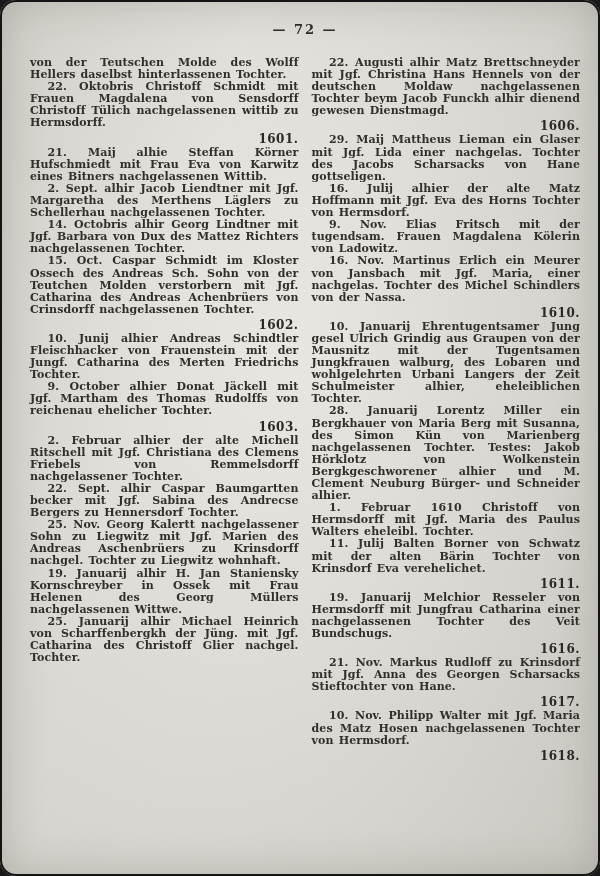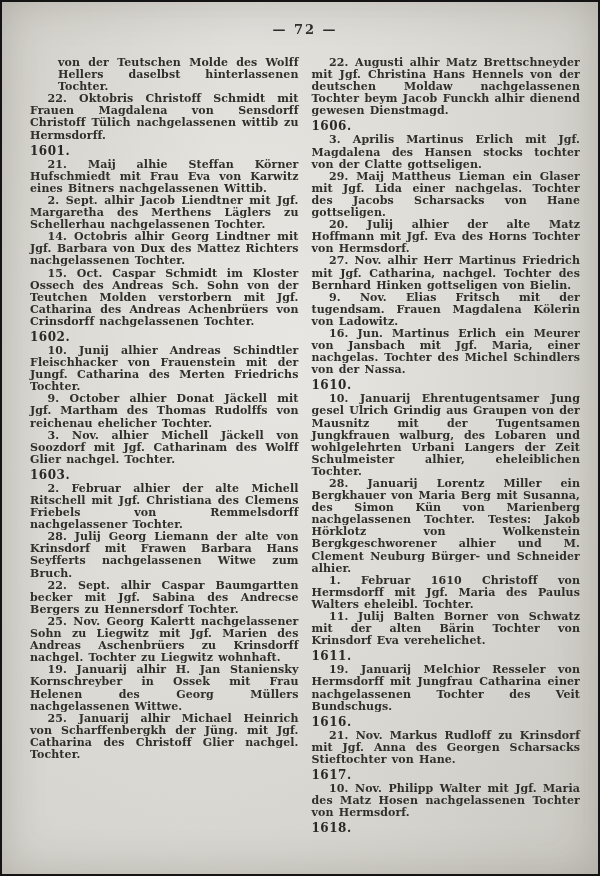--- a/index.html
+++ b/index.html
@@ -10,20 +10,21 @@
     box-sizing: border-box;
     background:
       radial-gradient(ellipse at 50% 40%, rgba(255,255,255,0.25), rgba(0,0,0,0.06) 95%),
       linear-gradient(105deg, rgba(120,110,95,0.07), rgba(0,0,0,0) 30%, rgba(90,85,70,0.08) 90%),
       #e3e1db;
     box-shadow: inset 0 0 0 2px #141414, inset 0 0 46px rgba(55,48,38,0.22);
     padding: 22px 20px 10px 30px;
     font-family: "DejaVu Serif", serif;
     color: #2b2925;
     overflow: hidden;
+    border-radius: 16px;
   }
   .page-number {
     text-align: center;
     font-size: 13px;
     font-weight: 700;
     letter-spacing: 2px;
     margin: 0 0 20px 0;
     color: #2e2c28;
   }
   .columns {
@@ -40,26 +41,26 @@
     font-size: 11px;
     font-weight: 700;
     line-height: 12.1px;
     text-align: justify;
     text-align-last: left;
     text-indent: 1.6em;
     letter-spacing: 0.1px;
     word-spacing: 1.2px;
     color: #312f2a;
   }
-  .entry.cont { text-indent: 0; margin-left: 28px; }
+  .entry.cont { text-indent: 0; }
   .year {
     margin: 2px 0 1px 0;
     font-size: 12px;
     font-weight: 700;
-    text-align: left;
+    text-align: right;
     letter-spacing: 0.5px;
     color: #2b2925;
   }
 </style>
 </head>
 <body>
 
 <div class="scan">
   <div class="page-number">— 72 —</div>
   <div class="columns">
@@ -67,38 +68,34 @@
         <p class="entry cont">von der Teutschen Molde des Wolff Hellers daselbst hinterlassenen Tochter.</p>
         <p class="entry">22. Oktobris Christoff Schmidt mit Frauen Magdalena von Sensdorff Christoff Tülich nachgelassenen wittib zu Hermsdorff.</p>
         <h3 class="year">1601.</h3>
         <p class="entry">21. Maij alhie Steffan Körner Hufschmiedt mit Frau Eva von Karwitz eines Bitners nachgelassenen Wittib.</p>
         <p class="entry">2. Sept. alhir Jacob Liendtner mit Jgf. Margaretha des Merthens Läglers zu Schellerhau nachgelassenen Tochter.</p>
         <p class="entry">14. Octobris alhir Georg Lindtner mit Jgf. Barbara von Dux des Mattez Richters nachgelassenen Tochter.</p>
         <p class="entry">15. Oct. Caspar Schmidt im Kloster Ossech des Andreas Sch. Sohn von der Teutchen Molden verstorbern mit Jgf. Catharina des Andreas Achenbrüers von Crinsdorff nachgelassenen Tochter.</p>
         <h3 class="year">1602.</h3>
         <p class="entry">10. Junij alhier Andreas Schindtler Fleischhacker von Frauenstein mit der Jungf. Catharina des Merten Friedrichs Tochter.</p>
         <p class="entry">9. October alhier Donat Jäckell mit Jgf. Martham des Thomas Rudolffs von reichenau ehelicher Tochter.</p>
-        <p class="entry">3. Nov. alhier Michell Jäckell von Soozdorf mit Jgf. Catharinam des Wolff Glier nachgel. Tochter.</p>
         <h3 class="year">1603.</h3>
         <p class="entry">2. Februar alhier der alte Michell Ritschell mit Jgf. Christiana des Clemens Friebels von Remmelsdorff nachgelassener Tochter.</p>
-        <p class="entry">28. Julij Georg Liemann der alte von Krinsdorf mit Frawen Barbara Hans Seyfferts nachgelassenen Witwe zum Bruch.</p>
         <p class="entry">22. Sept. alhir Caspar Baumgartten becker mit Jgf. Sabina des Andrecse Bergers zu Hennersdorf Tochter.</p>
         <p class="entry">25. Nov. Georg Kalertt nachgelassener Sohn zu Liegwitz mit Jgf. Marien des Andreas Aschenbrüers zu Krinsdorff nachgel. Tochter zu Liegwitz wohnhaft.</p>
         <p class="entry">19. Januarij alhir H. Jan Staniensky Kornschreyber in Ossek mit Frau Helenen des Georg Müllers nachgelassenen Wittwe.</p>
         <p class="entry">25. Januarij alhir Michael Heinrich von Scharffenbergkh der Jüng. mit Jgf. Catharina des Christoff Glier nachgel. Tochter.</p>
       </div>
     <div class="col">
         <p class="entry">22. Augusti alhir Matz Brettschneyder mit Jgf. Christina Hans Hennels von der deutschen Moldaw nachgelassenen Tochter beym Jacob Funckh alhir dienend gewesen Dienstmagd.</p>
         <h3 class="year">1606.</h3>
-        <p class="entry">3. Aprilis Martinus Erlich mit Jgf. Magdalena des Hansen stocks tochter von der Clatte gottseligen.</p>
         <p class="entry">29. Maij Mattheus Lieman ein Glaser mit Jgf. Lida einer nachgelas. Tochter des Jacobs Scharsacks von Hane gottseligen.</p>
-        <p class="entry">20. Julij alhier der alte Matz Hoffmann mit Jgf. Eva des Horns Tochter von Hermsdorf.</p>
-        <p class="entry">27. Nov. alhir Herr Martinus Friedrich mit Jgf. Catharina, nachgel. Tochter des Bernhard Hinken gottseligen von Bielin.</p>
+        <p class="entry">16. Julij alhier der alte Matz Hoffmann mit Jgf. Eva des Horns Tochter von Hermsdorf.</p>
         <p class="entry">9. Nov. Elias Fritsch mit der tugendsam. Frauen Magdalena Kölerin von Ladowitz.</p>
-        <p class="entry">16. Jun. Martinus Erlich ein Meurer von Jansbach mit Jgf. Maria, einer nachgelas. Tochter des Michel Schindlers von der Nassa.</p>
+        <p class="entry">16. Nov. Martinus Erlich ein Meurer von Jansbach mit Jgf. Maria, einer nachgelas. Tochter des Michel Schindlers von der Nassa.</p>
         <h3 class="year">1610.</h3>
         <p class="entry">10. Januarij Ehrentugentsamer Jung gesel Ulrich Grindig aus Graupen von der Mausnitz mit der Tugentsamen Jungkfrauen walburg, des Lobaren und wohlgelehrten Urbani Langers der Zeit Schulmeister alhier, eheleiblichen Tochter.</p>
         <p class="entry">28. Januarij Lorentz Miller ein Bergkhauer von Maria Berg mit Susanna, des Simon Kün von Marienberg nachgelassenen Tochter. Testes: Jakob Hörklotz von Wolkenstein Bergkgeschworener alhier und M. Clement Neuburg Bürger- und Schneider alhier.</p>
         <p class="entry">1. Februar 1610 Christoff von Hermsdorff mit Jgf. Maria des Paulus Walters eheleibl. Tochter.</p>
         <p class="entry">11. Julij Balten Borner von Schwatz mit der alten Bärin Tochter von Krinsdorf Eva verehelichet.</p>
         <h3 class="year">1611.</h3>
         <p class="entry">19. Januarij Melchior Resseler von Hermsdorff mit Jungfrau Catharina einer nachgelassenen Tochter des Veit Bundschugs.</p>
         <h3 class="year">1616.</h3>
         <p class="entry">21. Nov. Markus Rudloff zu Krinsdorf mit Jgf. Anna des Georgen Scharsacks Stieftochter von Hane.</p>
         <h3 class="year">1617.</h3>

